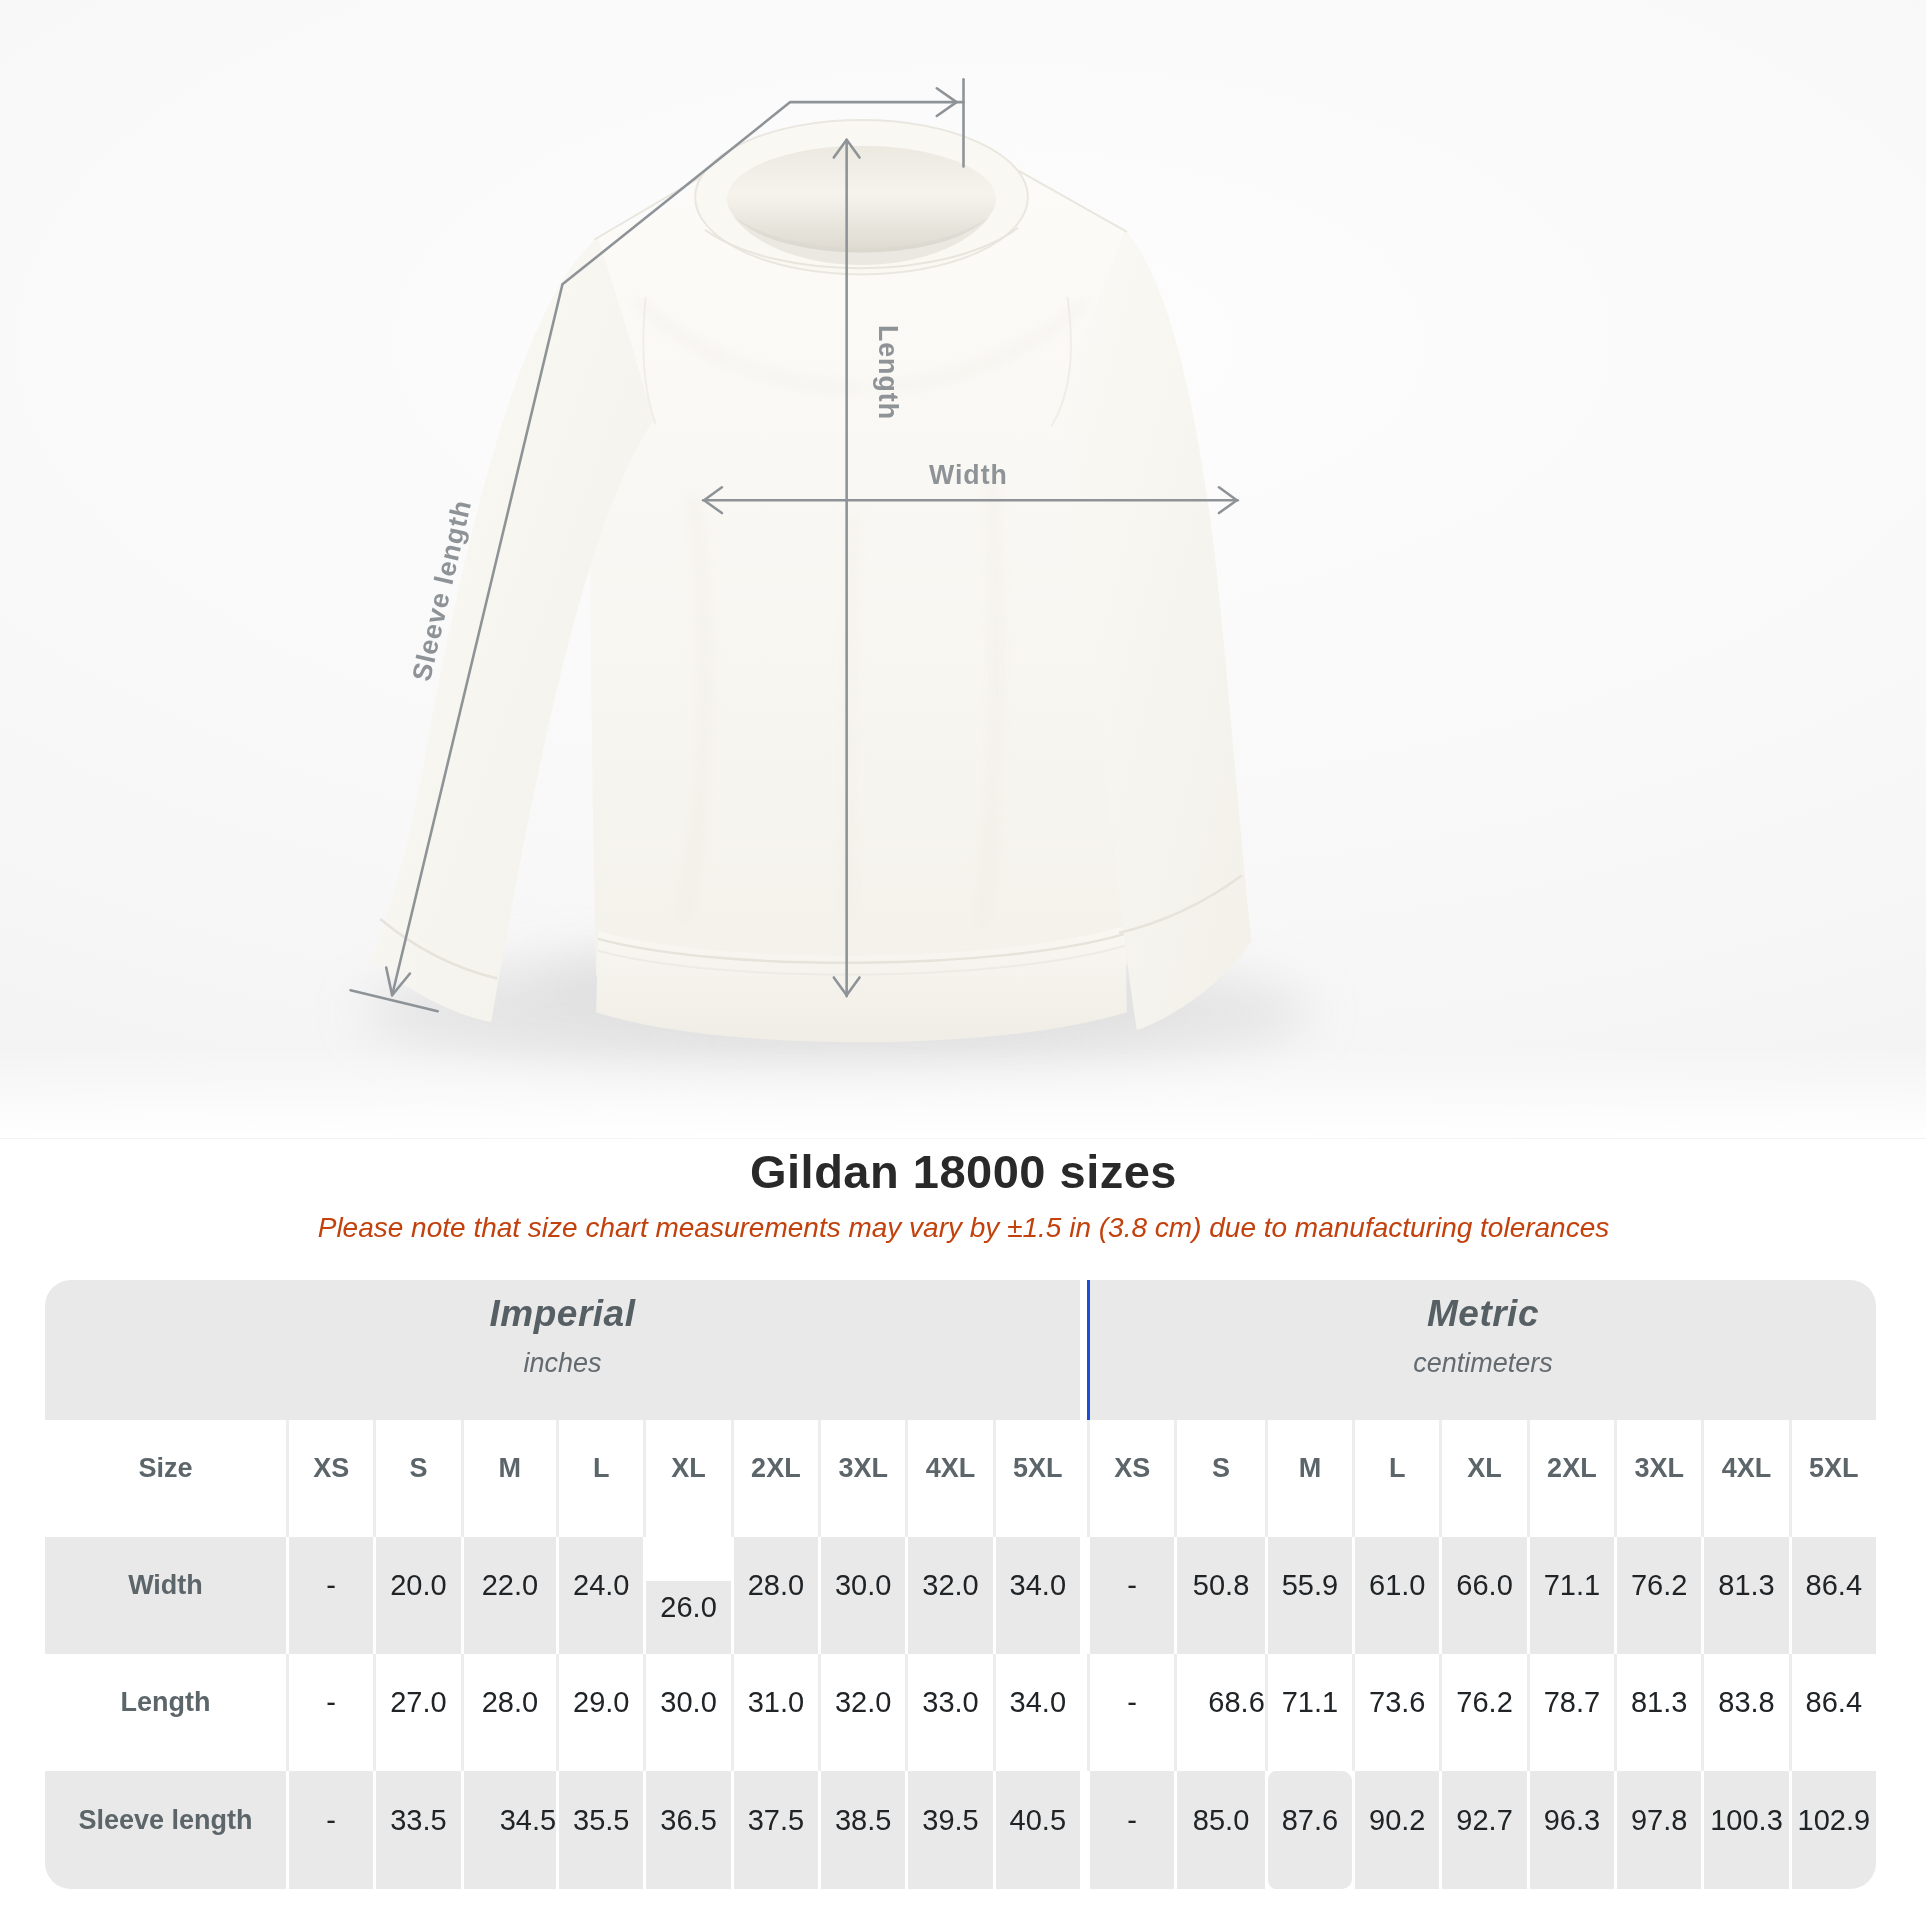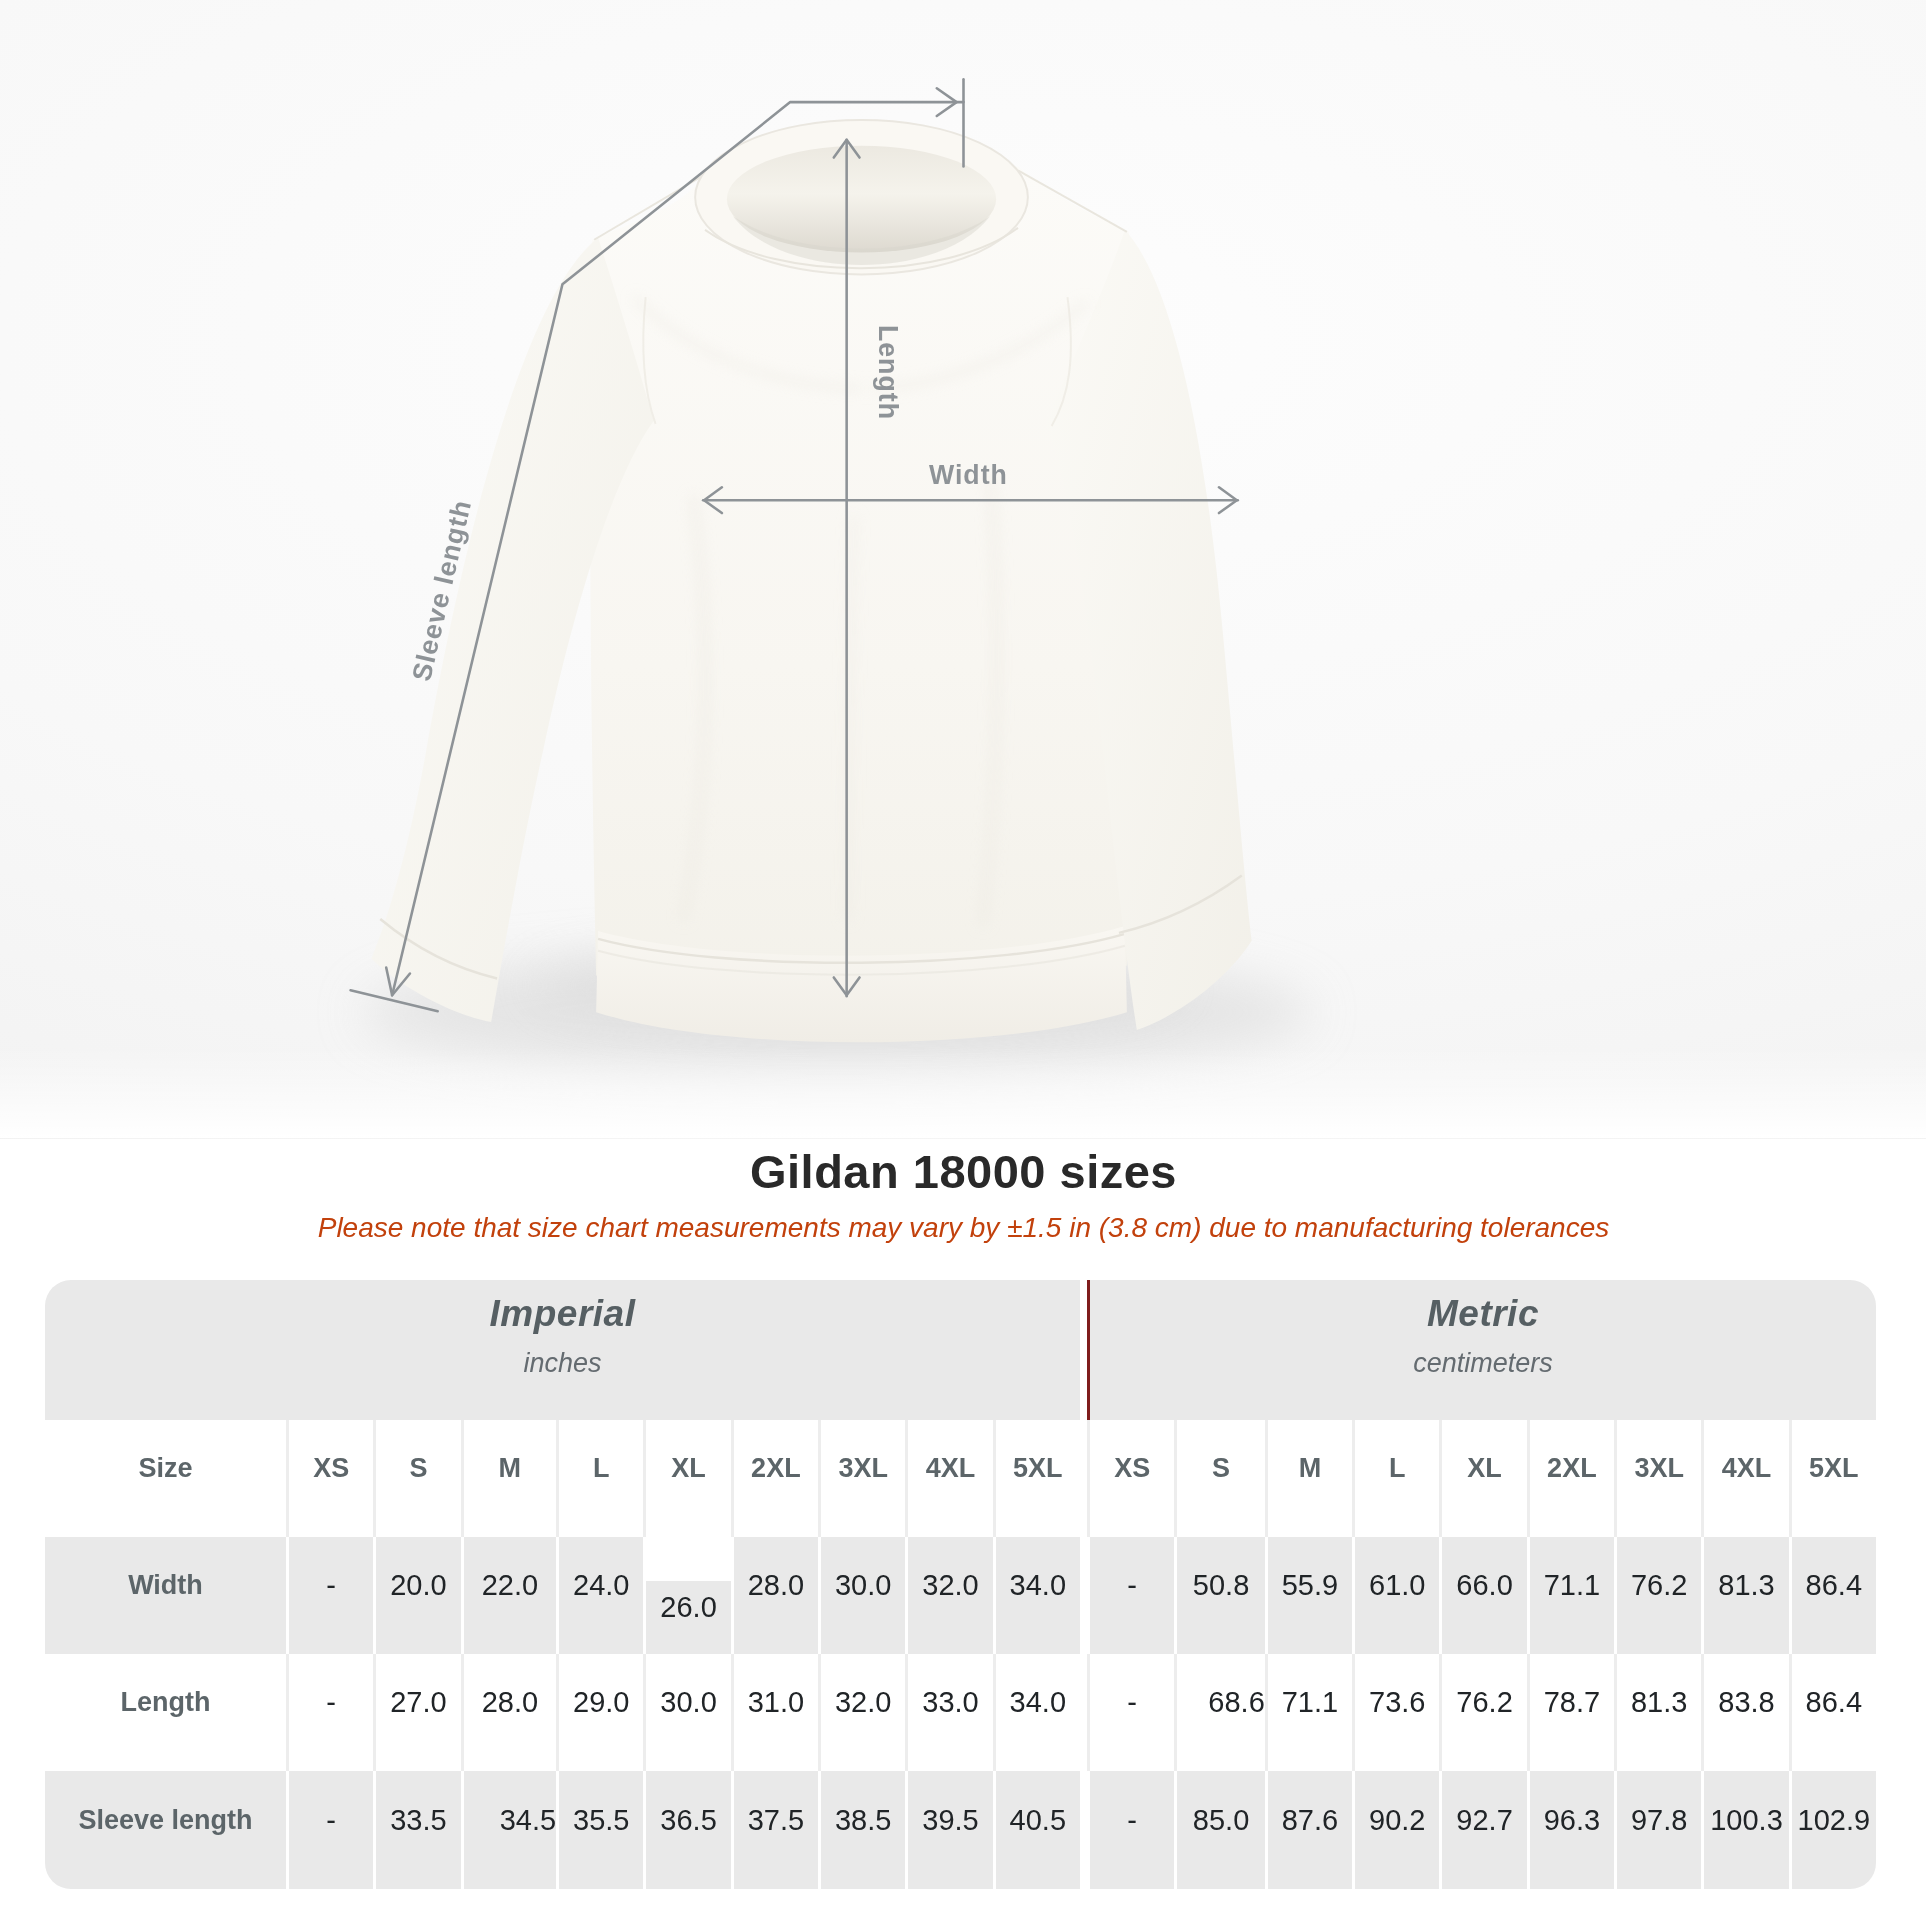--- a/index.html
+++ b/index.html
@@ -33,21 +33,21 @@
     position:absolute;left:45px;top:1280px;width:1831px;height:608px;
     display:grid;
     grid-template-columns:241px repeat(9,1fr) 7px repeat(9,1fr);
     grid-template-rows:140px 117px 117px 117px 118px;
   }
   .cell{display:flex;align-items:center;justify-content:center;box-sizing:border-box;padding-bottom:20px;}
   .cell.gray{background:#e9e9e9;border-left:3px solid #ffffff;}
   .cell.white{background:#ffffff;border-left:3px solid #ededed;}
   .cell.first{border-left:none;}
   .cell.band{background:#e9e9e9;flex-direction:column;gap:13px;padding-bottom:28px;}
-  .cell.band.metric-band{border-left:3px solid #7f1d1d;}
+  .cell.band.metric-band{border-left:3px solid #1d4ed8;}
   .spacer{background:transparent;}
   .label{font-weight:bold;font-size:27px;color:#5c6569;}
   .value{font-size:29px;color:#202427;}
   .unit-name{font-size:37px;font-weight:bold;font-style:italic;color:#565f63;letter-spacing:0.5px;}
   .unit-sub{font-size:27px;font-style:italic;color:#646b70;}
   .round-tl{border-top-left-radius:26px;}
   .round-tr{border-top-right-radius:26px;}
   .round-bl{border-bottom-left-radius:26px;}
   .round-br{border-bottom-right-radius:26px;}
 </style>
@@ -236,21 +236,21 @@
       <div class="cell gray value" style="grid-area: 5 / 4; padding-left: 36px;">34.5</div>
       <div class="cell gray value" style="grid-area: 5 / 5;">35.5</div>
       <div class="cell gray value" style="grid-area: 5 / 6;">36.5</div>
       <div class="cell gray value" style="grid-area: 5 / 7;">37.5</div>
       <div class="cell gray value" style="grid-area: 5 / 8;">38.5</div>
       <div class="cell gray value" style="grid-area: 5 / 9;">39.5</div>
       <div class="cell gray value" style="grid-area: 5 / 10;">40.5</div>
       <div class="spacer" style="grid-area: 5 / 11;"></div>
       <div class="cell gray value" style="grid-area: 5 / 12;">-</div>
       <div class="cell gray value" style="grid-area: 5 / 13;">85.0</div>
-      <div class="cell gray value" style="grid-area: 5 / 14;">87.6</div>
+      <div class="cell gray value" style="grid-area: 5 / 14; border-radius: 10px;">87.6</div>
       <div class="cell gray value" style="grid-area: 5 / 15;">90.2</div>
       <div class="cell gray value" style="grid-area: 5 / 16;">92.7</div>
       <div class="cell gray value" style="grid-area: 5 / 17;">96.3</div>
       <div class="cell gray value" style="grid-area: 5 / 18;">97.8</div>
       <div class="cell gray value" style="grid-area: 5 / 19;">100.3</div>
       <div class="cell gray value round-br" style="grid-area: 5 / 20;">102.9</div>
     </div>
 
 </div>
 

